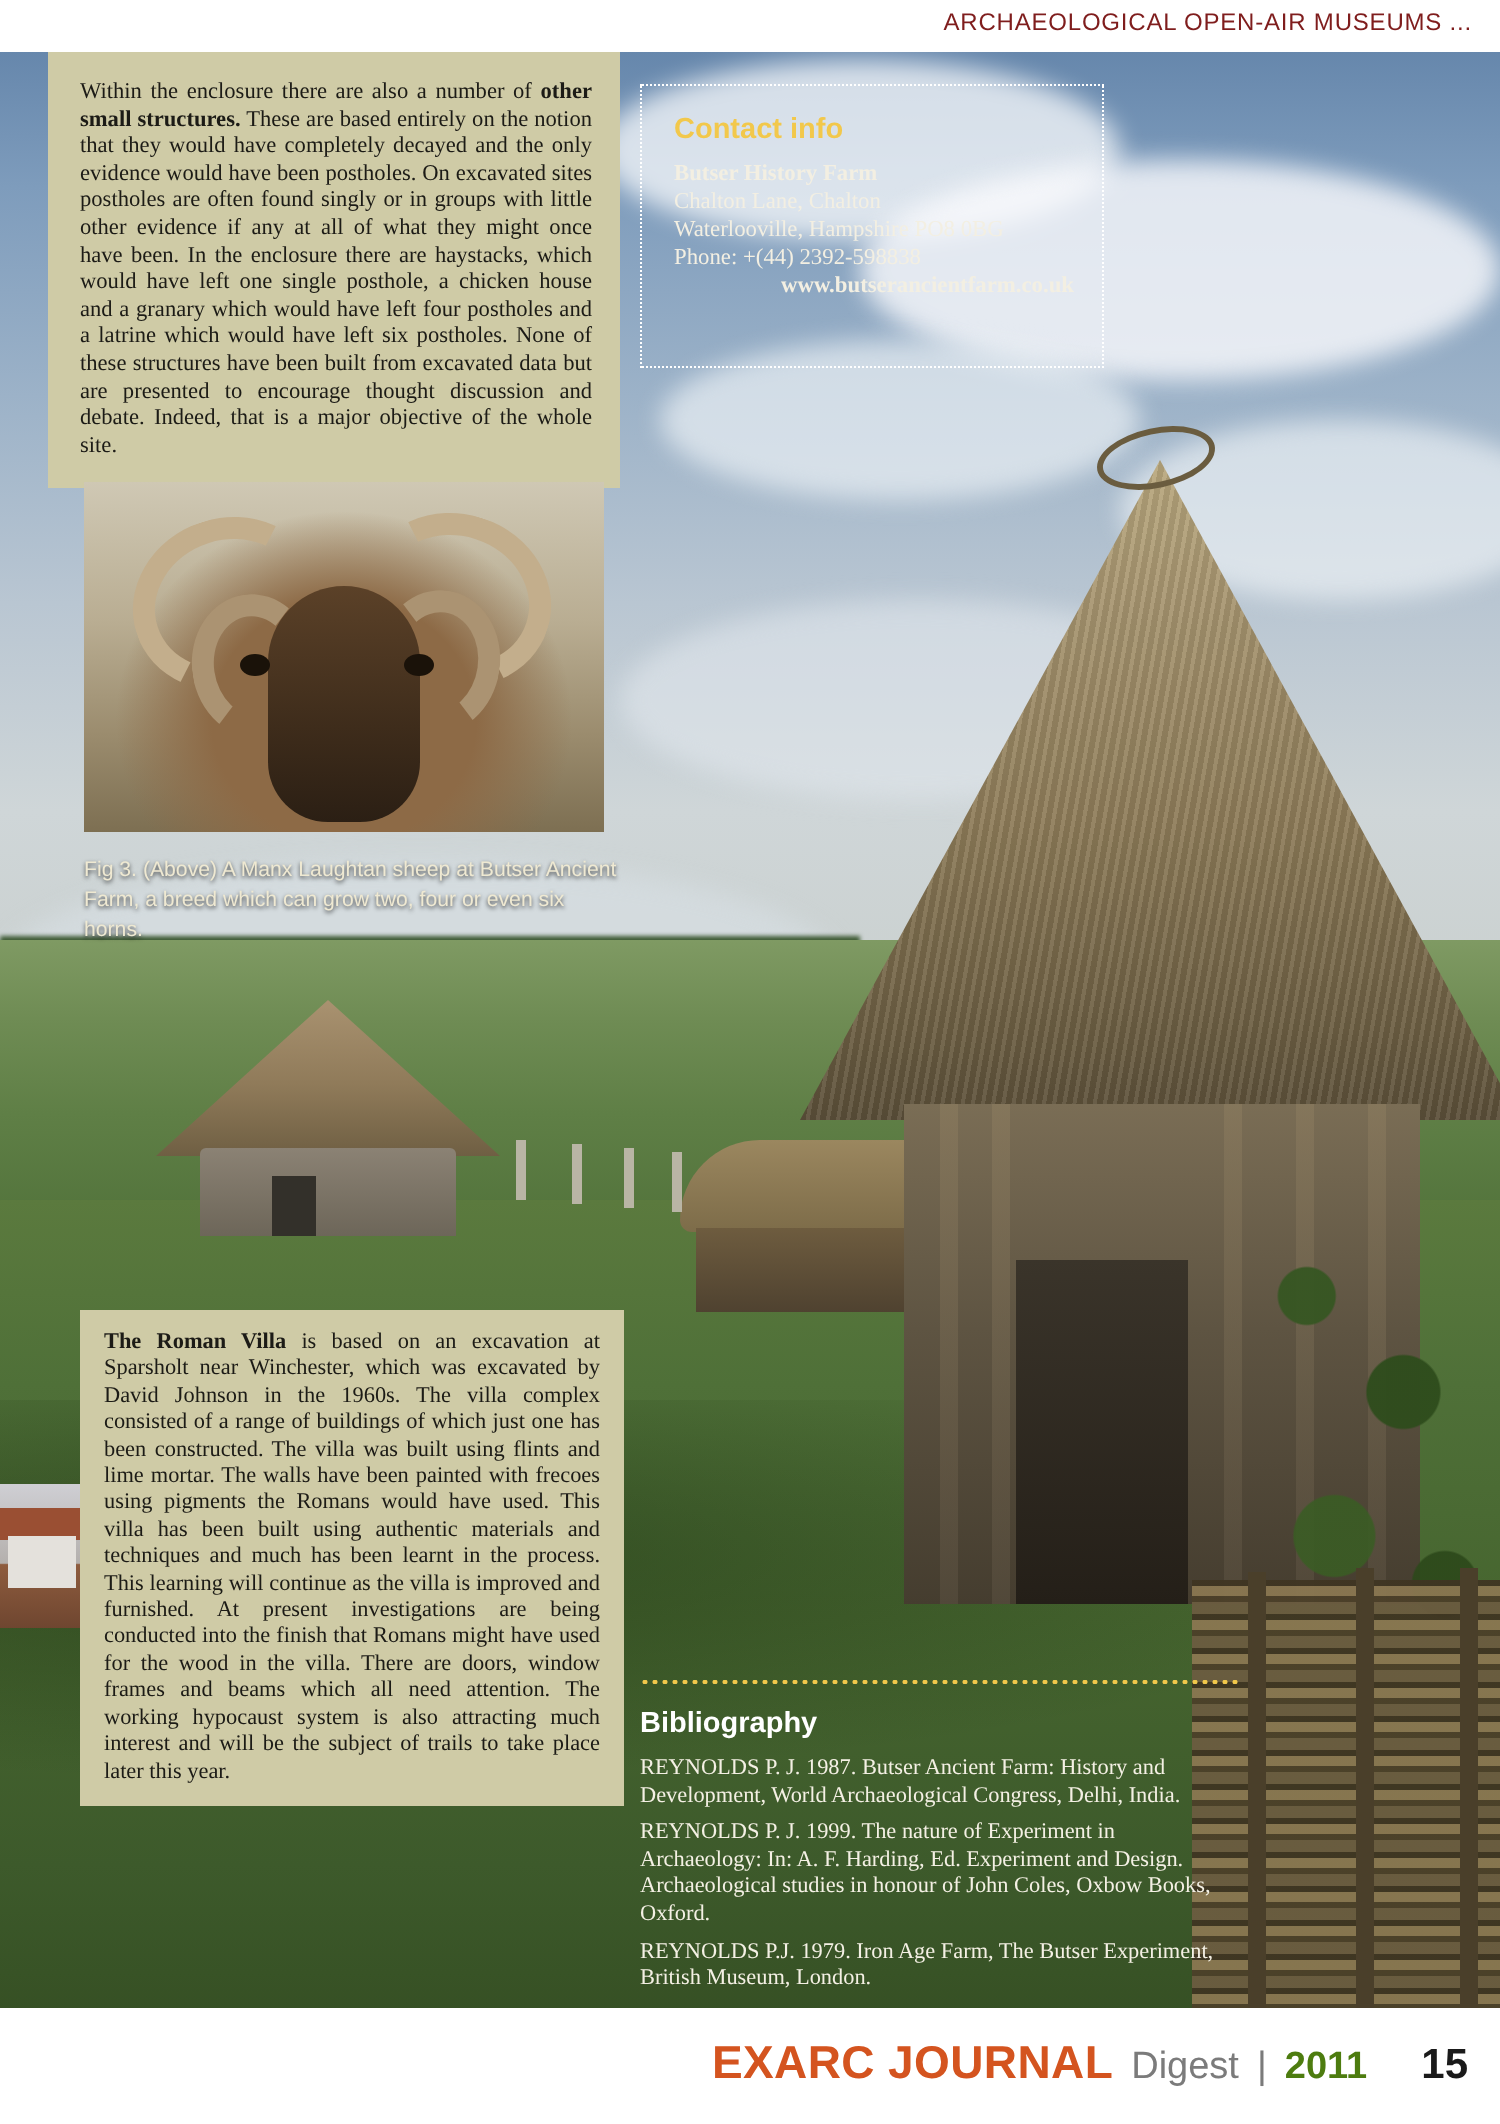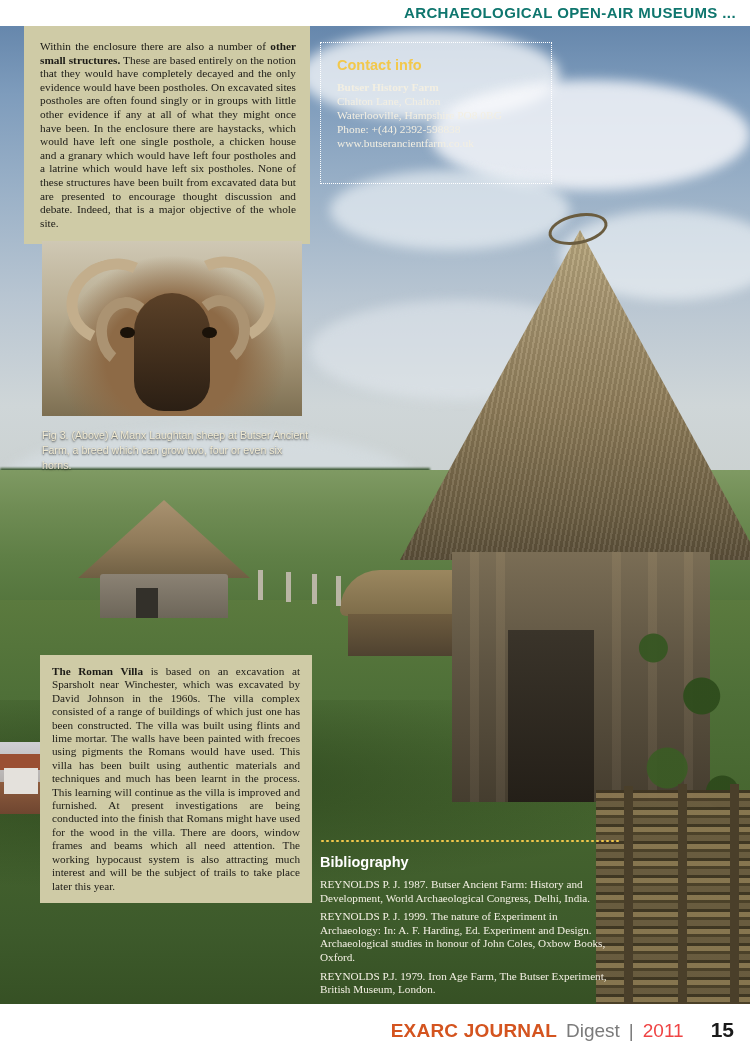--- a/index.html
+++ b/index.html
@@ -161,24 +161,24 @@
   }
 
   
   .top-banner {
     position: absolute; left: 0; top: 0; width: 750px; height: 26px;
     background: #ffffff;
   }
   .banner-title {
     position: absolute; right: 14px; top: 4px;
     font-family: "Liberation Sans", sans-serif;
-    font-weight: bold;
-    font-size: 15px;
+    font-weight: normal;
+    font-size: 12px;
     letter-spacing: .4px;
-    color: #0f766e;
+    color: #7f1d1d;
   }
 
   
   .col-left {
     position: absolute; left: 24px; top: 26px; width: 286px;
     padding: 14px 14px 14px 16px;
     background: #cfcba6;
     color: #1c1b16;
     font-size: 11.3px;
     line-height: 13.6px;
@@ -236,21 +236,21 @@
     font-weight: bold;
     font-size: 14.5px;
     color: #f2c84b;
     margin-bottom: 7px;
   }
   .contact-body {
     font-size: 11.4px;
     line-height: 14px;
   }
   .contact-body .org { font-weight: bold; }
-  .contact-body .url { font-weight: normal; }
+  .contact-body .url { font-weight: bold; text-align: right; }
 
   
   .col-villa {
     position: absolute; left: 40px; top: 655px; width: 272px;
     padding: 10px 12px 10px 12px;
     background: #cfcba6;
     color: #1c1b16;
     font-size: 11.2px;
     line-height: 13.4px;
     text-align: justify;
@@ -299,24 +299,24 @@
   
   .footer {
     position: absolute; left: 0; bottom: 0; width: 750px; height: 58px;
     background: #ffffff;
   }
   .footer-inner {
     position: absolute; right: 16px; top: 14px;
     display: flex; align-items: baseline; gap: 9px;
     font-family: "Liberation Sans", sans-serif;
   }
-  .f-exarc { font-weight: bold; font-size: 19px; color: #d4541f; letter-spacing: .2px; }
+  .f-exarc { font-weight: bold; font-size: 23px; color: #d4541f; letter-spacing: .2px; }
   .f-digest { font-size: 19px; color: #7b7b7b; }
   .f-sep { font-size: 19px; color: #7b7b7b; }
-  .f-year { font-size: 19px; color: #ef4444; }
+  .f-year { font-size: 19px; color: #4d7c0f; font-weight: bold; }
   .f-page { font-weight: bold; font-size: 21px; color: #1a1a1a; margin-left: 18px; }
 </style>
 </head>
 <body>
 
 <div class="page">
 
   <div class="photo-sky">
     <div class="cloud c1"></div>
     <div class="cloud c2"></div>

